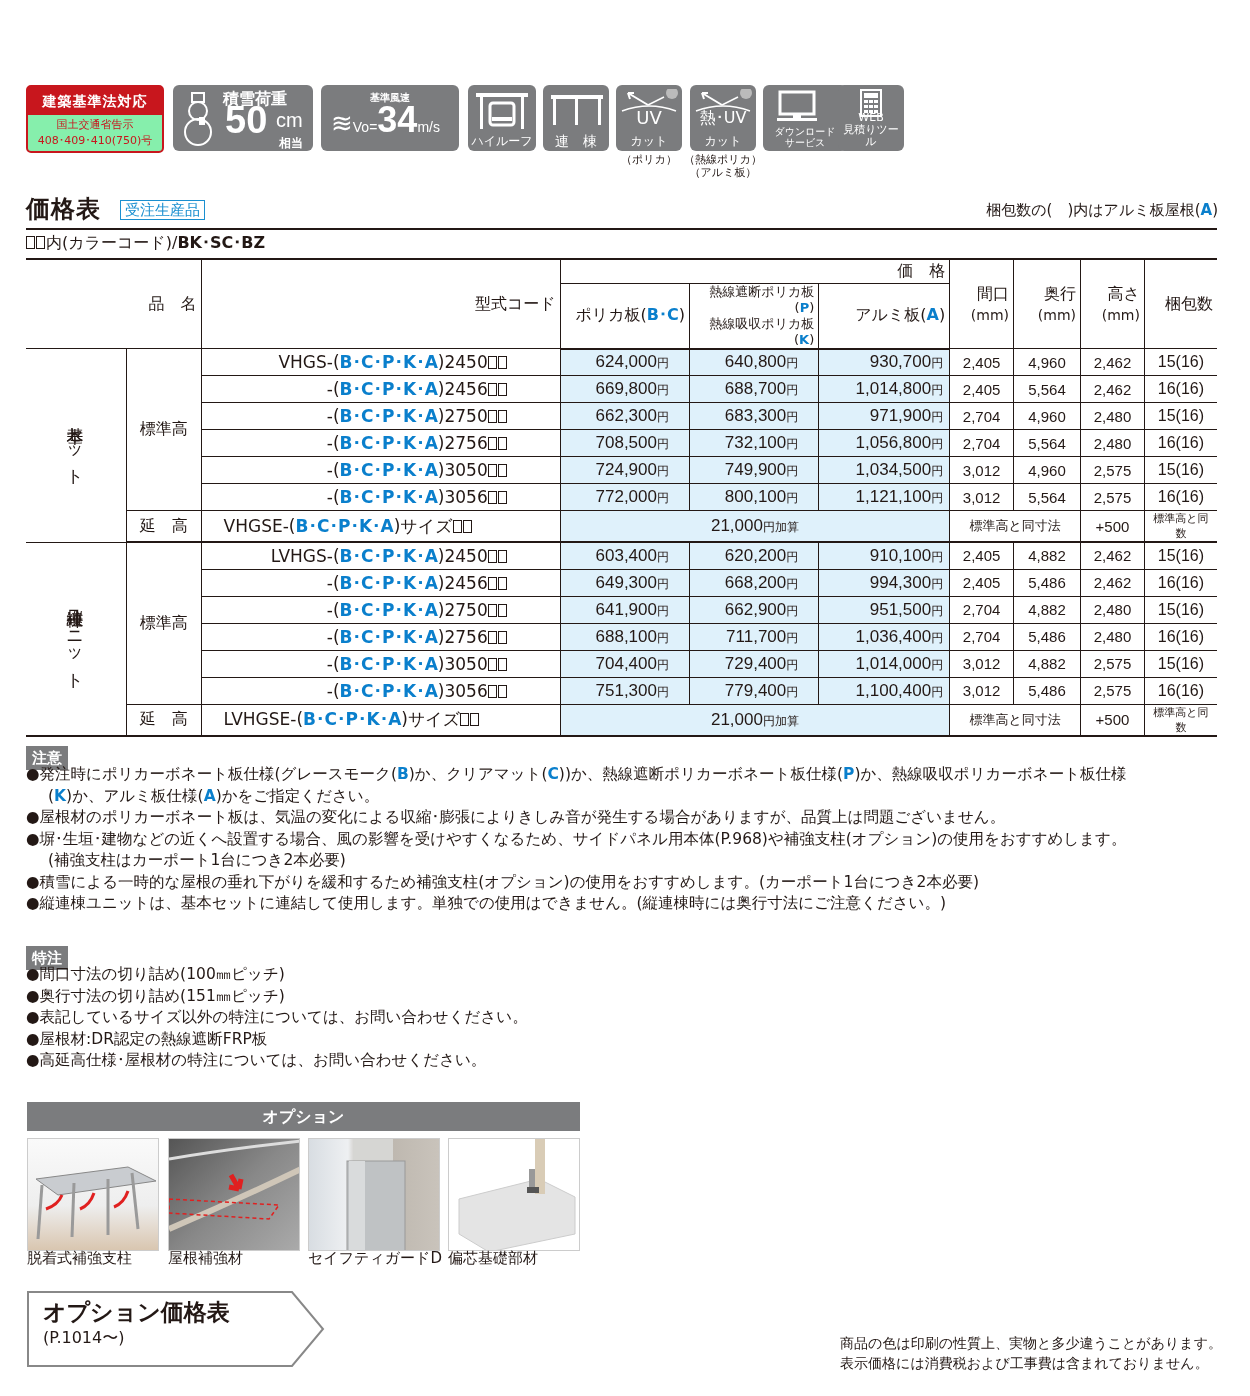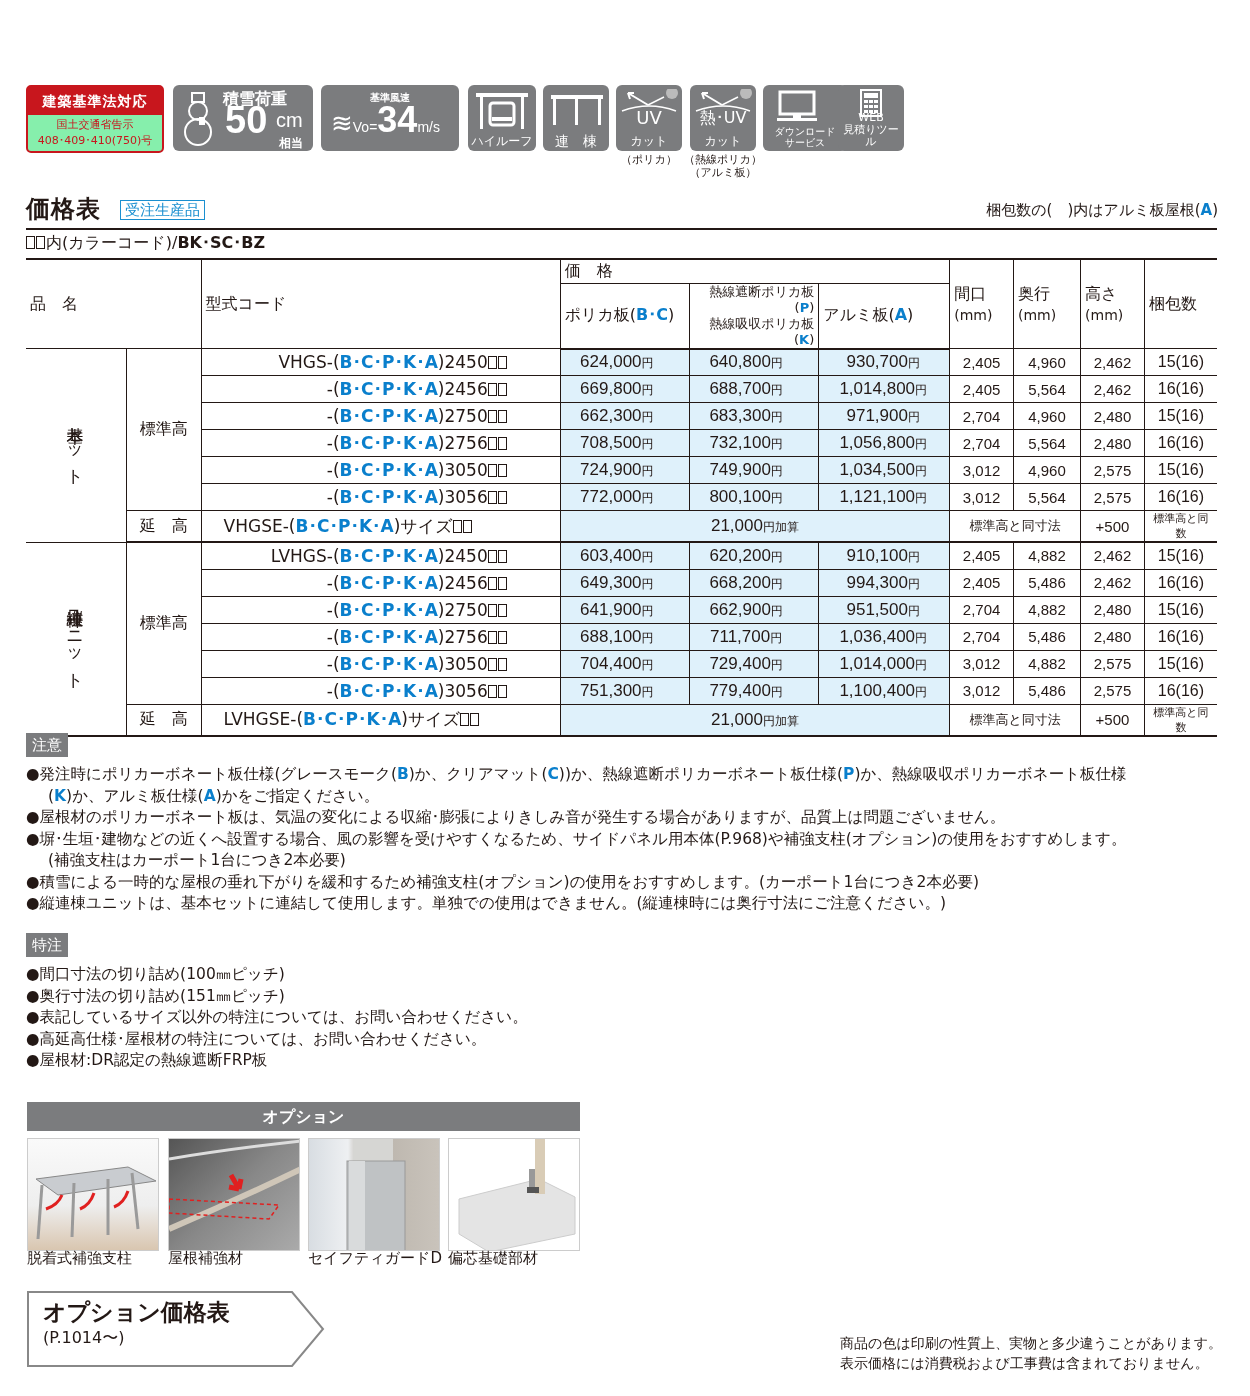--- a/index.html
+++ b/index.html
@@ -33,33 +33,33 @@
   
   table.price { position: absolute; left: 26px; top: 258px; width: 1191px; border-collapse: collapse; font-size: 16px; }
   table.price td, table.price th { border: 1px solid #231815; height: 27px; padding: 0 4px; font-weight: normal; }
   table.price { border-top: 2px solid #231815; border-bottom: 2px solid #231815; }
   table.price tr.head-bottom td, table.price tr.head-bottom th { border-bottom: 2px solid #231815; }
   table.price tr.group-end td { border-bottom: 2px solid #231815; }
   table.price td:first-child, table.price th:first-child { border-left: none; }
   table.price td:last-child, table.price th:last-child { border-right: none; }
   .vert { writing-mode: vertical-rl; text-orientation: upright; font-size: 17px; letter-spacing: 1px; text-align: center; }
   .code { font-weight: bold; text-align: right; padding-right: 52px !important; white-space: nowrap; font-size: 17px; }
-  .price-cell { background: #dff1fb; font-weight: bold; text-align: center; font-size: 17px; font-family: "Liberation Sans", sans-serif; }
+  .price-cell { background: #dff1fb; font-weight: bold; text-align: right; font-size: 17px; font-family: "Liberation Sans", sans-serif; }
   .price-cell small, .ext small { font-size: 12px; font-weight: normal; }
   .price-cell.c1 { padding-right: 20px !important; }
   .price-cell.c2 { padding-right: 20px !important; }
   .price-cell.c3 { padding-right: 6px !important; }
   .num { text-align: center; font-size: 15px; font-family: "Liberation Sans", sans-serif; }
   .ext { background: #dff1fb; font-weight: bold; text-align: center; font-size: 17px; font-family: "Liberation Sans", sans-serif; }
-  .hdr { text-align: left; font-size: 16px; }
+  .hdr { text-align: right; font-size: 16px; }
   .hdr-small { font-size: 13px; line-height: 16px; text-align: right; }
   .tiny { font-size: 11px; text-align: center; }
 
   
-  .sect-tag { left: 26px; background: #7b7c7e; color: #fff; font-weight: normal; font-size: 15px; padding: 0 6px; line-height: 24px; height: 24px; }
+  .sect-tag { left: 26px; background: #7b7c7e; color: #fff; font-weight: bold; font-size: 15px; padding: 0 6px; line-height: 24px; height: 24px; margin-top: 13px; }
   .notes { left: 26px; font-size: 15.5px; line-height: 21.5px; }
   .notes .indent { padding-left: 22px; }
 
   
   .opt-bar { left: 27px; top: 1102px; width: 553px; height: 29px; background: #7b7c7e; color: #fff; text-align: center; font-weight: bold; font-size: 16px; line-height: 29px; }
   .opt-img { top: 1138px; width: 132px; height: 113px; border: 1px solid #ccc; overflow: hidden; }
   .opt-lbl { top: 1249px; font-size: 15px; white-space: nowrap; }
 
   .optprice { left: 27px; top: 1291px; width: 296px; height: 87px; padding-left: 12px; }
   .optprice .t1 { position: absolute; left: 16px; top: 6px; font-size: 23px; font-weight: bold; }
@@ -374,22 +374,22 @@
     <div class="indent">(補強支柱はカーポート1台につき2本必要)</div>
     <div>●積雪による一時的な屋根の垂れ下がりを緩和するため補強支柱(オプション)の使用をおすすめします。(カーポート1台につき2本必要)</div>
     <div>●縦連棟ユニットは、基本セットに連結して使用します。単独での使用はできません。(縦連棟時には奥行寸法にご注意ください。)</div>
   </div>
 
 <div class="abs sect-tag" style="top:933px;">特注</div>
 <div class="abs notes" style="top:964px;" id="special-list">
     <div>●間口寸法の切り詰め(100㎜ピッチ)</div>
     <div>●奥行寸法の切り詰め(151㎜ピッチ)</div>
     <div>●表記しているサイズ以外の特注については、お問い合わせください。</div>
+    <div>●屋根材:DR認定の熱線遮断FRP板</div>
     <div>●高延高仕様･屋根材の特注については、お問い合わせください。</div>
-    <div>●屋根材:DR認定の熱線遮断FRP板</div>
   </div>
 
 <div class="abs opt-bar">オプション</div>
 
 <div class="abs opt-img" style="left:27px;background:linear-gradient(#fafafa,#eee 60%,#d9c6b0);">
   <svg width="132" height="113" viewBox="0 0 132 113">
     <path d="M8 40 L100 28 L128 42 L30 56 Z" fill="#c9ccd0" stroke="#888" stroke-width="1"></path>
     <g stroke="#9a9a9a" stroke-width="3">
         <line x1="14" y1="46" x2="10" y2="100"></line>
         <line x1="46" y1="44" x2="44" y2="98"></line>

